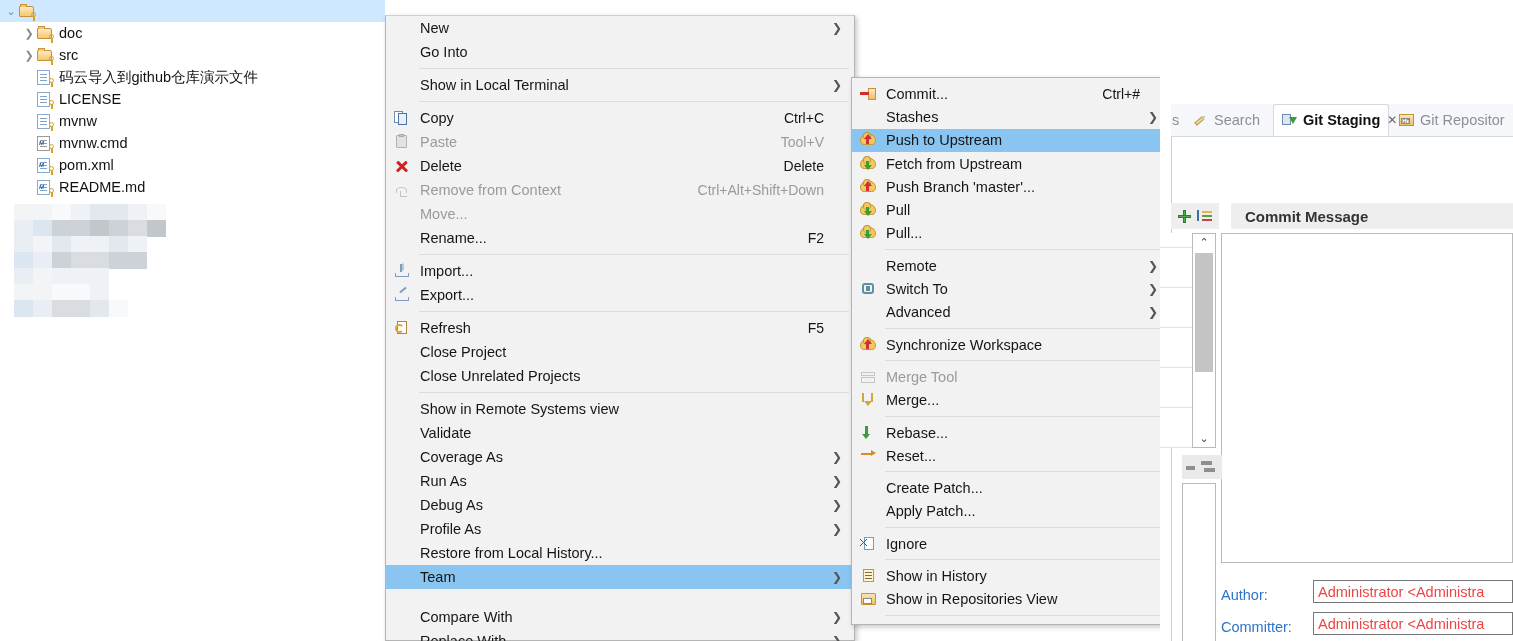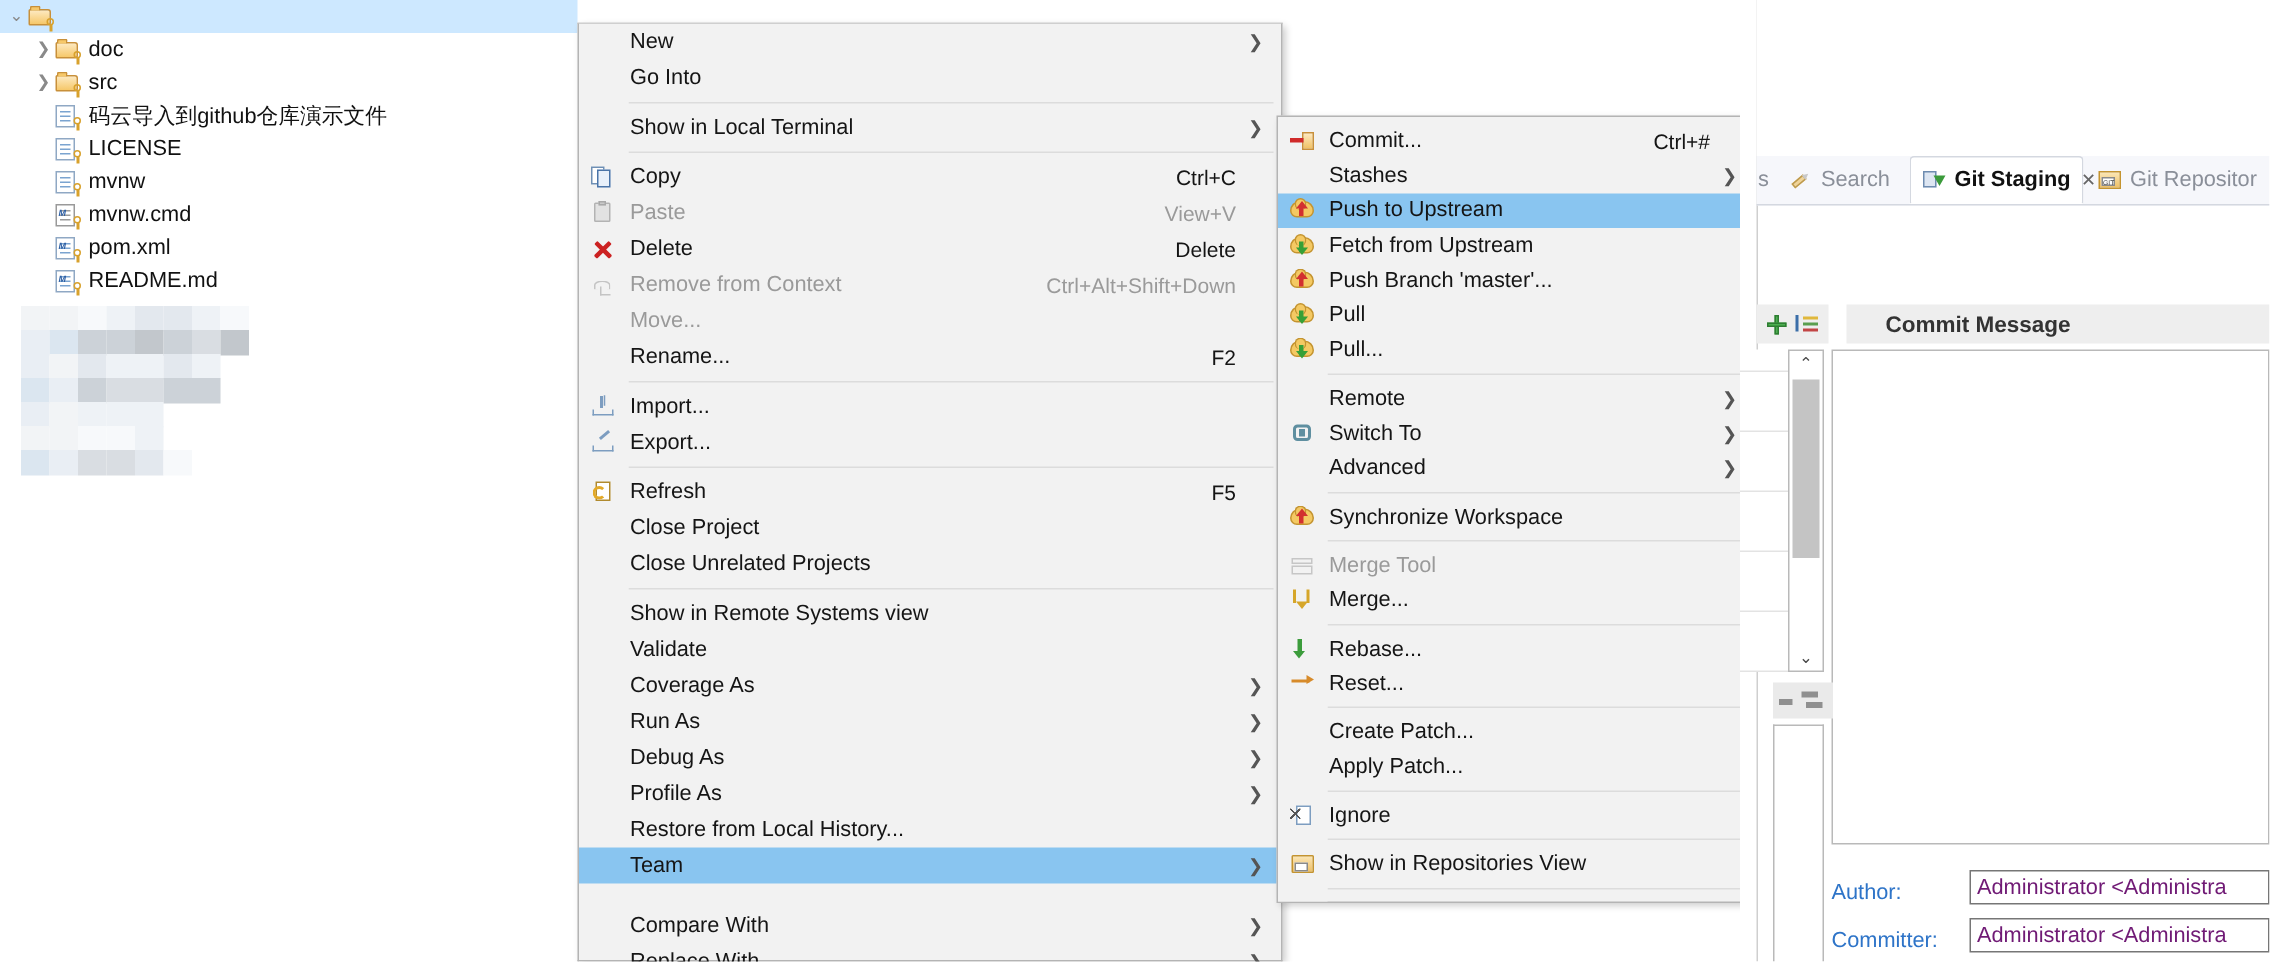--- a/index.html
+++ b/index.html
@@ -176,21 +176,21 @@
   .icon-plus:after{content:"";position:absolute;left:0;top:5px;width:13px;height:3px;background:#4caf50;border:1px solid #2e7d32;box-sizing:border-box;}
   .icon-sort{position:relative;width:15px;height:13px;}
   .icon-sort .bar{position:absolute;left:5px;height:2px;}
   .icon-sort .bar:nth-child(1){top:1px;width:10px;background:#e0b83c;}
   .icon-sort .bar:nth-child(2){top:5px;width:10px;background:#5a9e4f;}
   .icon-sort .bar:nth-child(3){top:9px;width:10px;background:#c24545;}
   .icon-sort:after{content:"";position:absolute;left:0;top:0;width:2px;height:11px;background:#3b6ea8;}
 
   .commitheader{position:absolute;left:60px;top:203px;width:282px;height:26px;
     background:#eeeeee;display:flex;align-items:center;padding-left:14px;box-sizing:border-box;}
-  .commitheader span{font-size:15px;font-weight:bold;color:#333;margin-left:12px;}
+  .commitheader span{font-size:15px;font-weight:bold;color:#333;}
   .commitbox{position:absolute;left:50px;top:233px;width:292px;height:330px;
     background:#fff;border:1px solid #b9b9b9;box-sizing:border-box;}
 
   .stagelist{position:absolute;left:-11px;top:233px;width:36px;height:215px;background:#fff;}
   .stagelist .rowline{position:absolute;left:0;width:36px;height:1px;background:#e3e3e3;}
   .sbar{position:absolute;left:21px;top:233px;width:24px;height:215px;
     border:1px solid #b9b9b9;background:#fff;box-sizing:border-box;}
   .sbar .arrow{position:absolute;left:0;width:22px;height:17px;display:flex;align-items:center;justify-content:center;
     color:#4a4a4a;font-size:11px;}
   .sbar .arrow.up{top:0;}
@@ -200,21 +200,21 @@
   .minitoolbar{position:absolute;left:11px;top:455px;width:40px;height:24px;background:#eaeaea;}
   .minitoolbar i{position:absolute;background:#8f8f8f;display:block;}
   .minitoolbar i.a{left:4px;top:11px;width:9px;height:4px;}
   .minitoolbar i.b{left:19px;top:6px;width:11px;height:4px;}
   .minitoolbar i.c{left:22px;top:13px;width:11px;height:4px;}
   .stagelist2{position:absolute;left:11px;top:483px;width:34px;height:158px;background:#fff;border:1px solid #b9b9b9;border-bottom:none;box-sizing:border-box;}
 
   .fieldrow{position:absolute;display:flex;align-items:flex-end;height:23px;}
   .fieldrow .flabel{font-size:14.5px;color:#2e74c8;width:92px;}
   .fieldrow .finput{height:23px;border:1px solid #767676;background:#fff;box-sizing:border-box;
-    display:flex;align-items:center;padding:0 4px;font-size:14.5px;color:#701a75;overflow:hidden;white-space:nowrap;}
+    display:flex;align-items:center;padding:0 4px;font-size:14.5px;color:#ef4444;overflow:hidden;white-space:nowrap;}
 
   .topright-blank{position:absolute;left:0;top:0;width:342px;height:104px;background:#fff;}
 </style>
 </head>
 <body>
 
 <div class="abs" id="explorer">
     <div class="tree-row sel" style="padding-left: 4px;">
       <span class="twisty">⌄</span>
       <span class="tree-ico">
@@ -383,21 +383,21 @@
         <i class="ic copy"></i>
       </span>
       <span class="mtxt">Copy</span>
       <span class="accel">Ctrl+C</span>
     </div>
     <div class="mi dis" style="height: 24px;">
       <span class="mico">
         <i class="ic paste"></i>
       </span>
       <span class="mtxt">Paste</span>
-      <span class="accel">View+V</span>
+      <span class="accel">Tool+V</span>
     </div>
     <div class="mi" style="height: 24px;">
       <span class="mico">
         <i class="ic del"></i>
       </span>
       <span class="mtxt">Delete</span>
       <span class="accel">Delete</span>
     </div>
     <div class="mi dis" style="height: 24px;">
       <span class="mico">
@@ -599,20 +599,26 @@
       <span class="mtxt">Apply Patch...</span>
     </div>
     <div class="msep"></div>
     <div class="mi" style="height: 23.3px;">
       <span class="mico">
         <i class="ic ignore"></i>
       </span>
       <span class="mtxt">Ignore</span>
     </div>
     <div class="msep"></div>
+    <div class="mi" style="height: 23.3px;">
+      <span class="mico">
+        <i class="ic hist"></i>
+      </span>
+      <span class="mtxt">Show in History</span>
+    </div>
     <div class="mi" style="height: 23.3px;">
       <span class="mico">
         <i class="ic repo"></i>
       </span>
       <span class="mtxt">Show in Repositories View</span>
     </div>
     <div class="msep"></div>
   </div>
 
 <div class="abs" id="rightpanel">

